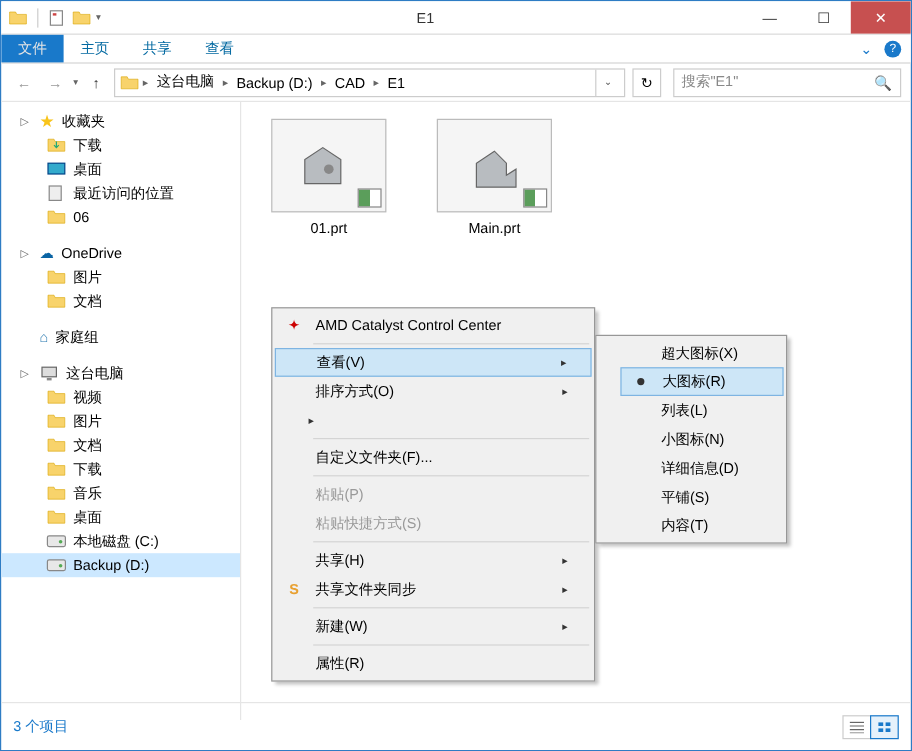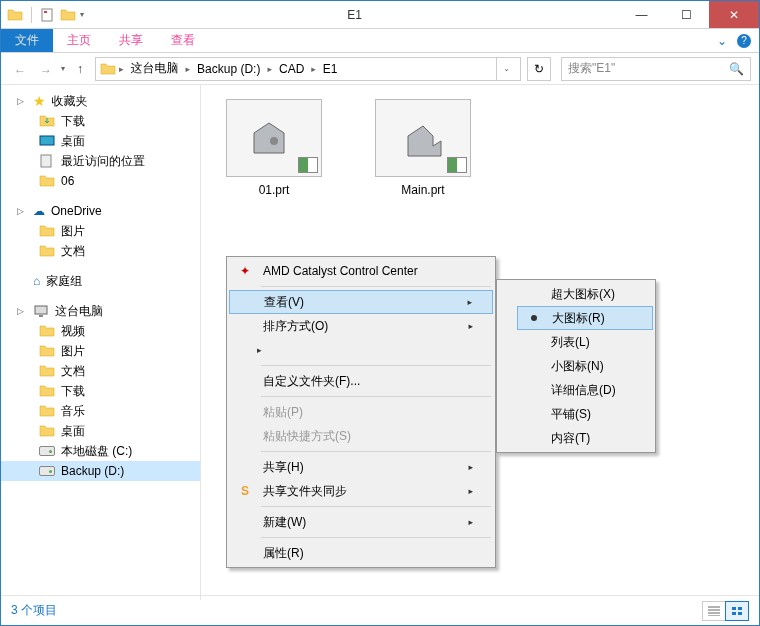--- a/index.html
+++ b/index.html
@@ -10,21 +10,21 @@
 .titlebar-icons { display: flex; gap: 4px; padding: 0 6px; align-items: center; }
 .tb-sep { width: 1px; height: 16px; background: #ccc; margin: 0 4px; }
 .tb-dropdown { font-size: 8px; color: #666; }
 .titlebar-title { flex: 1; text-align: center; color: #333; }
 .win-controls { display: flex; height: 100%; }
 .win-btn { width: 45px; height: 100%; display: flex; align-items: center; justify-content: center; color: #333; }
 .win-close { background: #c75050; color: #fff; width: 50px; }
 
 
 .ribbon { height: 24px; background: #fff; display: flex; align-items: stretch; border-bottom: 1px solid #d4d4d4; position: relative; }
-.ribbon-tab { padding: 0 14px; display: flex; align-items: center; color: #ec4899; }
+.ribbon-tab { padding: 0 14px; display: flex; align-items: center; color: #0369a1; }
 .ribbon-tab.active { background: #1979ca; color: #e5e5e5; }
 .ribbon-right { position: absolute; right: 8px; top: 0; height: 100%; display: flex; align-items: center; gap: 10px; color: #1979ca; }
 .help-icon { width: 14px; height: 14px; border-radius: 50%; background: #1979ca; color: #fff; display: flex; align-items: center; justify-content: center; font-size: 10px; }
 
 
 .navbar { height: 32px; display: flex; align-items: center; padding: 4px 8px; gap: 4px; border-bottom: 1px solid #e5e5e5; }
 .nav-btn { width: 22px; height: 22px; border-radius: 3px; display: flex; align-items: center; justify-content: center; color: #999; }
 .nav-btn.enabled { color: #333; }
 .breadcrumb { flex: 1; height: 24px; border: 1px solid #ccc; display: flex; align-items: center; padding: 0 4px; }
 .bc-item { display: flex; align-items: center; padding: 0 4px; gap: 4px; }
@@ -37,42 +37,42 @@
 
 .main { display: flex; height: 515px; }
 .sidebar { width: 200px; border-right: 1px solid #e5e5e5; padding: 6px 0; overflow: hidden; }
 .tree-item { display: flex; align-items: center; padding: 2px 6px 2px 16px; gap: 6px; height: 20px; }
 .tree-item.child { padding-left: 38px; }
 .tree-item.selected { background: #cce8ff; }
 .tree-arrow { width: 10px; font-size: 9px; color: #666; display: inline-block; }
 .tree-group-gap { height: 10px; }
 
 .content { flex: 1; position: relative; padding: 14px 18px; }
-.file-grid { display: flex; gap: 39px; }
+.file-grid { display: flex; gap: 28px; }
 .file-item { width: 110px; display: flex; flex-direction: column; align-items: center; gap: 6px; }
 .file-thumb { width: 96px; height: 78px; border: 1px solid #bbb; background: #f5f5f5; position: relative; display: flex; align-items: center; justify-content: center; }
 .file-thumb::after { content: ""; position: absolute; right: 3px; bottom: 3px; width: 18px; height: 14px; border: 1px solid #888; background: linear-gradient(to right, #5b9e5b 50%, #fff 50%); }
 .file-label { text-align: center; }
 
 
 .context-menu { position: absolute; background: #f0f0f0; border: 1px solid #979797; box-shadow: 3px 3px 3px rgba(0,0,0,0.25); padding: 2px; }
 .cm1 { left: 225px; top: 255px; width: 270px; }
 .cm-item { display: flex; align-items: center; height: 24px; padding: 0 20px 0 4px; position: relative; }
 .cm-item.highlight { background: #cde6f7; border: 1px solid #7eb4e2; height: 24px; }
 .cm-icon { width: 24px; display: flex; justify-content: center; }
 .cm-text { flex: 1; padding-left: 6px; }
 .cm-sub { font-size: 9px; color: #333; }
 .cm-item.disabled { color: #999; }
 .cm-sep { height: 1px; background: #d4d4d4; margin: 3px 2px 3px 32px; }
 .cm2 { left: 495px; top: 278px; width: 160px; padding-left: 20px; }
 .cm-radio { width: 24px; display: flex; justify-content: center; }
 .radio-dot { width: 6px; height: 6px; background: #333; border-radius: 50%; }
 
 
-.statusbar { position: absolute; bottom: 0; left: 0; right: 0; height: 30px; border-top: 1px solid #e5e5e5; display: flex; align-items: center; padding: 0 10px; color: #1979ca; }
+.statusbar { position: absolute; bottom: 0; left: 0; right: 0; height: 40px; border-top: 1px solid #e5e5e5; display: flex; align-items: center; padding: 0 10px; color: #1979ca; }
 .status-text { flex: 1; }
 .view-toggle { display: flex; gap: 0; }
 .vt-btn { width: 24px; height: 20px; border: 1px solid #ccc; display: flex; align-items: center; justify-content: center; margin-left: -1px; }
 .vt-btn.active { border-color: #1979ca; background: #e5f1fb; }
 
 
 .ico { width: 16px; height: 16px; display: inline-block; }
 .folder-svg { fill: #f8d36b; stroke: #d9a400; stroke-width: 0.5; }
 .star-ico { color: #f8c41b; font-size: 14px; }
 .drive-ico { display:inline-block; width:16px; height:10px; background:#e8e8e8; border:1px solid #888; border-radius:2px; position:relative; }

